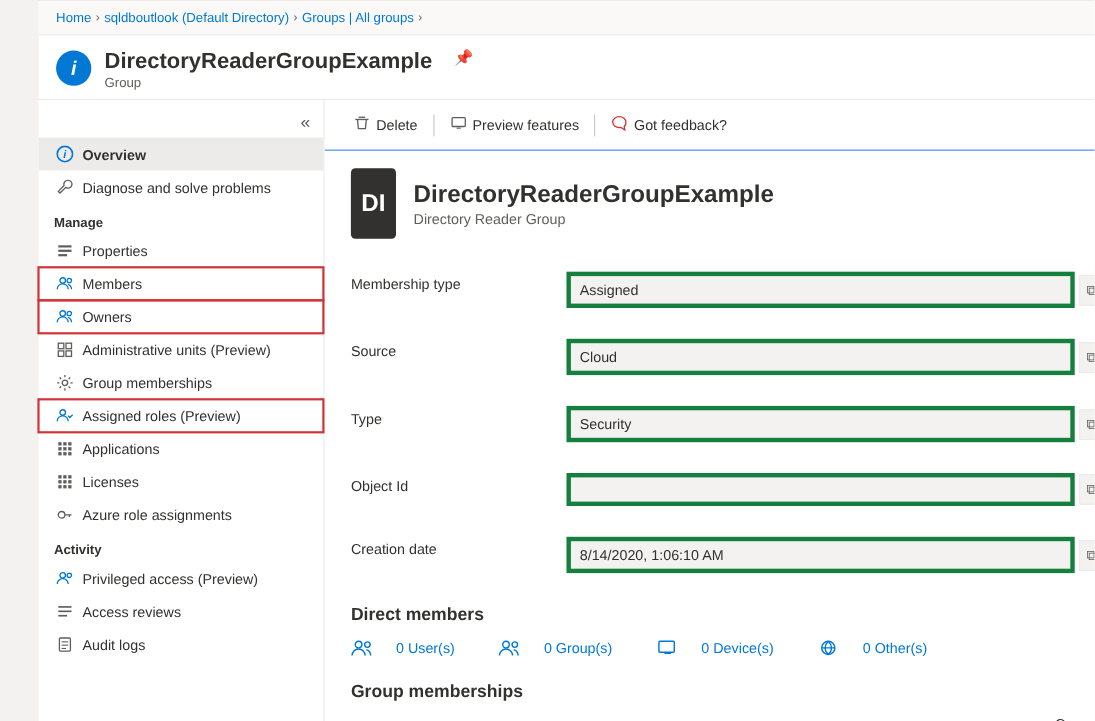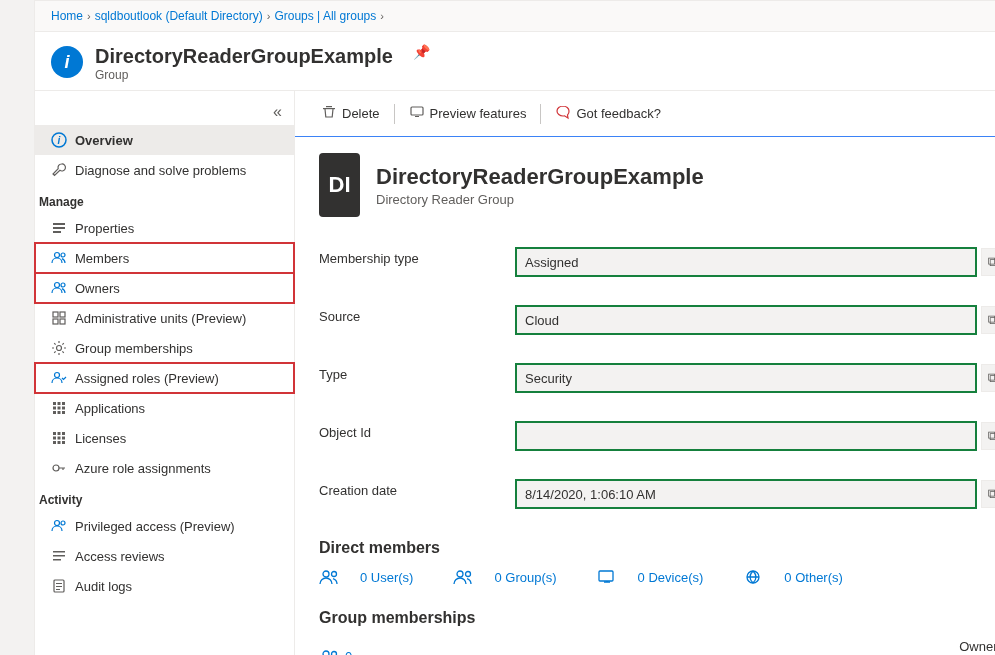--- a/index.html
+++ b/index.html
@@ -21,41 +21,41 @@
     
     
     .main-layout { display: flex; flex: 1; }
     
     
     .sidebar { width: 260px; flex-shrink: 0; border-right: 1px solid #edebe9; background: #fff; padding: 8px 0; }
     .sidebar-collapse-btn { display: flex; justify-content: flex-end; padding: 4px 12px; color: #605e5c; cursor: pointer; font-size: 16px; }
     .sidebar-item { display: flex; align-items: center; gap: 8px; padding: 7px 16px; cursor: pointer; font-size: 13px; color: #323130; }
     .sidebar-item.active { background: #edebe9; font-weight: 600; }
     .sidebar-icon { width: 16px; height: 16px; display: flex; align-items: center; justify-content: center; flex-shrink: 0; }
-    .sidebar-section-label { padding: 10px 16px 4px 4px; font-size: 12px; font-weight: 600; color: #323130; }
+    .sidebar-section-label { padding: 10px 16px 4px 14px; font-size: 12px; font-weight: 600; color: #323130; }
     
     
     .content-area { flex: 1; padding: 0; overflow: auto; }
     .toolbar { display: flex; align-items: center; gap: 0; padding: 8px 16px; border-bottom: 1px solid #3b82f6; }
     .toolbar-btn { display: flex; align-items: center; gap: 5px; padding: 5px 10px; font-size: 13px; color: #323130; cursor: pointer; border: none; background: none; }
     .toolbar-divider { width: 1px; height: 20px; background: #c8c6c4; margin: 0 4px; }
     
     .content-body { padding: 16px 24px; }
     
     
     .entity-header { display: flex; align-items: center; gap: 16px; margin-bottom: 24px; }
     .entity-avatar { width: 41px; height: 64px; background: #323130; border-radius: 4px; display: flex; align-items: center; justify-content: center; color: #fff; font-size: 22px; font-weight: 600; flex-shrink: 0; }
     .entity-name { font-size: 22px; font-weight: 600; color: #323130; }
     .entity-desc { font-size: 13px; color: #605e5c; margin-top: 2px; }
     
     
     .properties-grid { display: grid; grid-template-columns: 180px 1fr; gap: 16px; margin-bottom: 24px; max-width: 700px; }
     .prop-label { padding: 10px 0; font-size: 13px; color: #323130; font-weight: 400; }
     .prop-value { padding: 6px 0; display: flex; align-items: center; gap: 4px; }
-    .prop-input { background: #f3f2f1; border: 2px solid #15803d; padding: 5px 8px; font-size: 13px; color: #323130; flex: 1; min-height: 30px; display: flex; align-items: center; }
+    .prop-input { background: #f3f2f1; border: 4px solid #15803d; padding: 5px 8px; font-size: 13px; color: #323130; flex: 1; min-height: 30px; display: flex; align-items: center; }
     .copy-btn { padding: 5px 6px; color: #605e5c; cursor: pointer; border: 1px solid #edebe9; background: #f3f2f1; display: flex; align-items: center; }
     
     
     .section-title { font-size: 16px; font-weight: 600; color: #323130; margin-bottom: 12px; }
     .members-row { display: flex; align-items: center; gap: 40px; margin-bottom: 24px; }
     .member-stat { display: flex; align-items: center; gap: 21px; font-size: 13px; color: #0078d4; cursor: pointer; }
     
     
     .memberships-row { display: flex; align-items: center; justify-content: space-between; max-width: 700px; }
     .membership-stat { display: flex; align-items: center; gap: 6px; font-size: 13px; color: #0078d4; cursor: pointer; }

